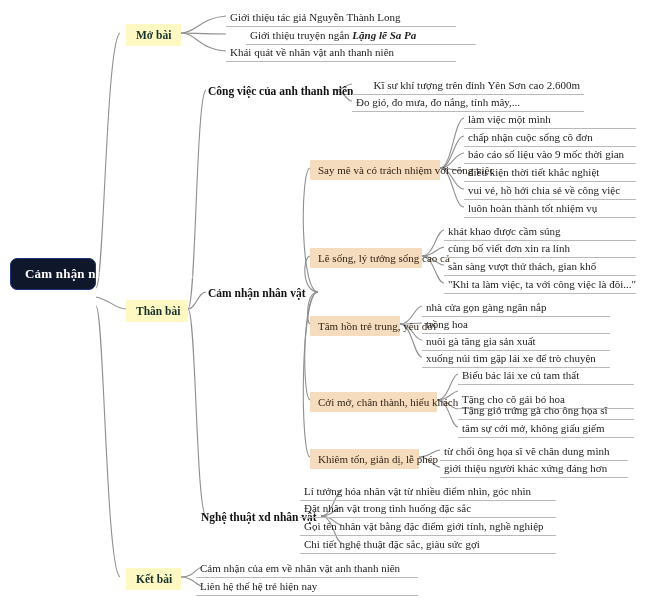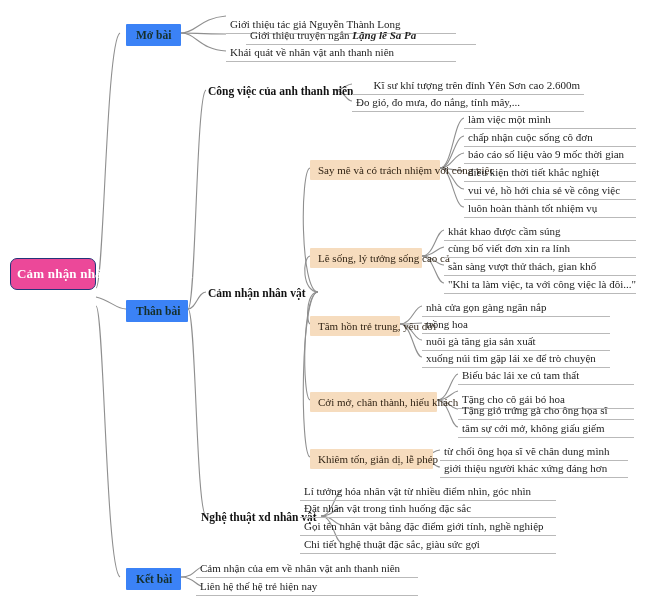--- a/index.html
+++ b/index.html
@@ -28,34 +28,34 @@
     height: 602px;
     pointer-events: none;
   }
   .node {
     position: absolute;
     box-sizing: border-box;
     white-space: nowrap;
   }
   
   .root {
-    background: #ec4899;
+    background: #0f172a;
     border: 1px solid #23357a;
     border-radius: 7px;
     color: #ffffff;
     font-weight: bold;
     font-size: 13px;
     line-height: 16px;
     text-align: right;
-    padding: 7px 6px 7px 6px;
+    padding: 7px 6px 7px 14px;
     letter-spacing: 0.2px;
   }
   
   .teal {
-    background: #3b82f6;
+    background: #fef9c3;
     color: #16302c;
     font-weight: bold;
     font-size: 11.5px;
     line-height: 14px;
     text-align: center;
     padding: 4px 10px;
     border-radius: 1px;
   }
   
   .plainbold {
@@ -152,21 +152,21 @@
       <path d="M321 516 C 333 516, 335 543, 342 543"></path>
 
       <path d="M181 577 C 194 577, 196 568, 202 567"></path>
       <path d="M181 577 C 194 577, 196 586, 202 586"></path>
     </g>
   </svg>
 
   <div class="node root" style="left:10px; top:258px; width:86px;">Cảm nhận nhân vật anh thanh niên</div>
 
   <div class="node teal" style="left:126px; top:24px; width:55px;">Mở bài</div>
-  <div class="node leaf" style="left:226px; top:16px; width:230px;">Giới thiệu tác giả Nguyễn Thành Long</div>
+  <div class="node leaf" style="left:226px; top:9px; width:230px;">Giới thiệu tác giả Nguyễn Thành Long</div>
   <div class="node leaf" style="left:226px; top:27px; width:230px;margin-left:20px;"><span>Giới thiệu truyện ngắn </span><em>Lặng lẽ Sa Pa</em></div>
   <div class="node leaf" style="left:226px; top:44px; width:230px;">Khái quát về nhân vật anh thanh niên</div>
 
   <div class="node teal" style="left:126px; top:300px; width:62px;">Thân bài</div>
 
   <div class="node plainbold" style="left:204px; top:82px; width:132px;">Công việc của anh thanh niên</div>
   <div class="node leaf" style="left:352px; top:77px; width:232px;text-align:right;">Kĩ sư khí tượng trên đỉnh Yên Sơn cao 2.600m</div>
   <div class="node leaf" style="left:352px; top:94px; width:232px;">Đo gió, đo mưa, đo nắng, tính mây,...</div>
 
   <div class="node plainbold" style="left:204px; top:284px; width:114px;">Cảm nhận nhân vật</div>
@@ -190,21 +190,21 @@
   <div class="node leaf" style="left:422px; top:316px; width:188px;">trồng hoa</div>
   <div class="node leaf" style="left:422px; top:333px; width:188px;">nuôi gà tăng gia sản xuất</div>
   <div class="node leaf" style="left:422px; top:350px; width:188px;">xuống núi tìm gặp lái xe để trò chuyện</div>
 
   <div class="node orange" style="left:310px; top:392px; width:127px;">Cởi mở, chân thành, hiếu khách</div>
   <div class="node leaf" style="left:458px; top:367px; width:176px;">Biếu bác lái xe củ tam thất</div>
   <div class="node leaf" style="left:458px; top:384px; width:176px;margin-top:7px;">Tặng cho cô gái bó hoa</div>
   <div class="node leaf" style="left:458px; top:402px; width:176px;">Tặng giỏ trứng gà cho ông họa sĩ</div>
   <div class="node leaf" style="left:458px; top:420px; width:176px;">tâm sự cởi mở, không giấu giếm</div>
 
-  <div class="node orange" style="left:310px; top:449px; width:123px;">Khiêm tốn, giản dị, lễ phép</div>
+  <div class="node orange" style="left:310px; top:449px; width:109px;">Khiêm tốn, giản dị, lễ phép</div>
   <div class="node leaf" style="left:440px; top:443px; width:188px;">từ chối ông họa sĩ vẽ chân dung mình</div>
   <div class="node leaf" style="left:440px; top:460px; width:188px;">giới thiệu người khác xứng đáng hơn</div>
 
   <div class="node plainbold" style="left:197px; top:508px; width:124px;">Nghệ thuật xd nhân vật</div>
   <div class="node leaf" style="left:300px; top:483px; width:256px;">Lí tưởng hóa nhân vật từ nhiều điểm nhìn, góc nhìn</div>
   <div class="node leaf" style="left:300px; top:500px; width:256px;">Đặt nhân vật trong tình huống đặc sắc</div>
   <div class="node leaf" style="left:300px; top:518px; width:256px;">Gọi tên nhân vật bằng đặc điểm giới tính, nghề nghiệp</div>
   <div class="node leaf" style="left:300px; top:536px; width:256px;">Chi tiết nghệ thuật đặc sắc, giàu sức gợi</div>
 
   <div class="node teal" style="left:126px; top:568px; width:55px;">Kết bài</div>

